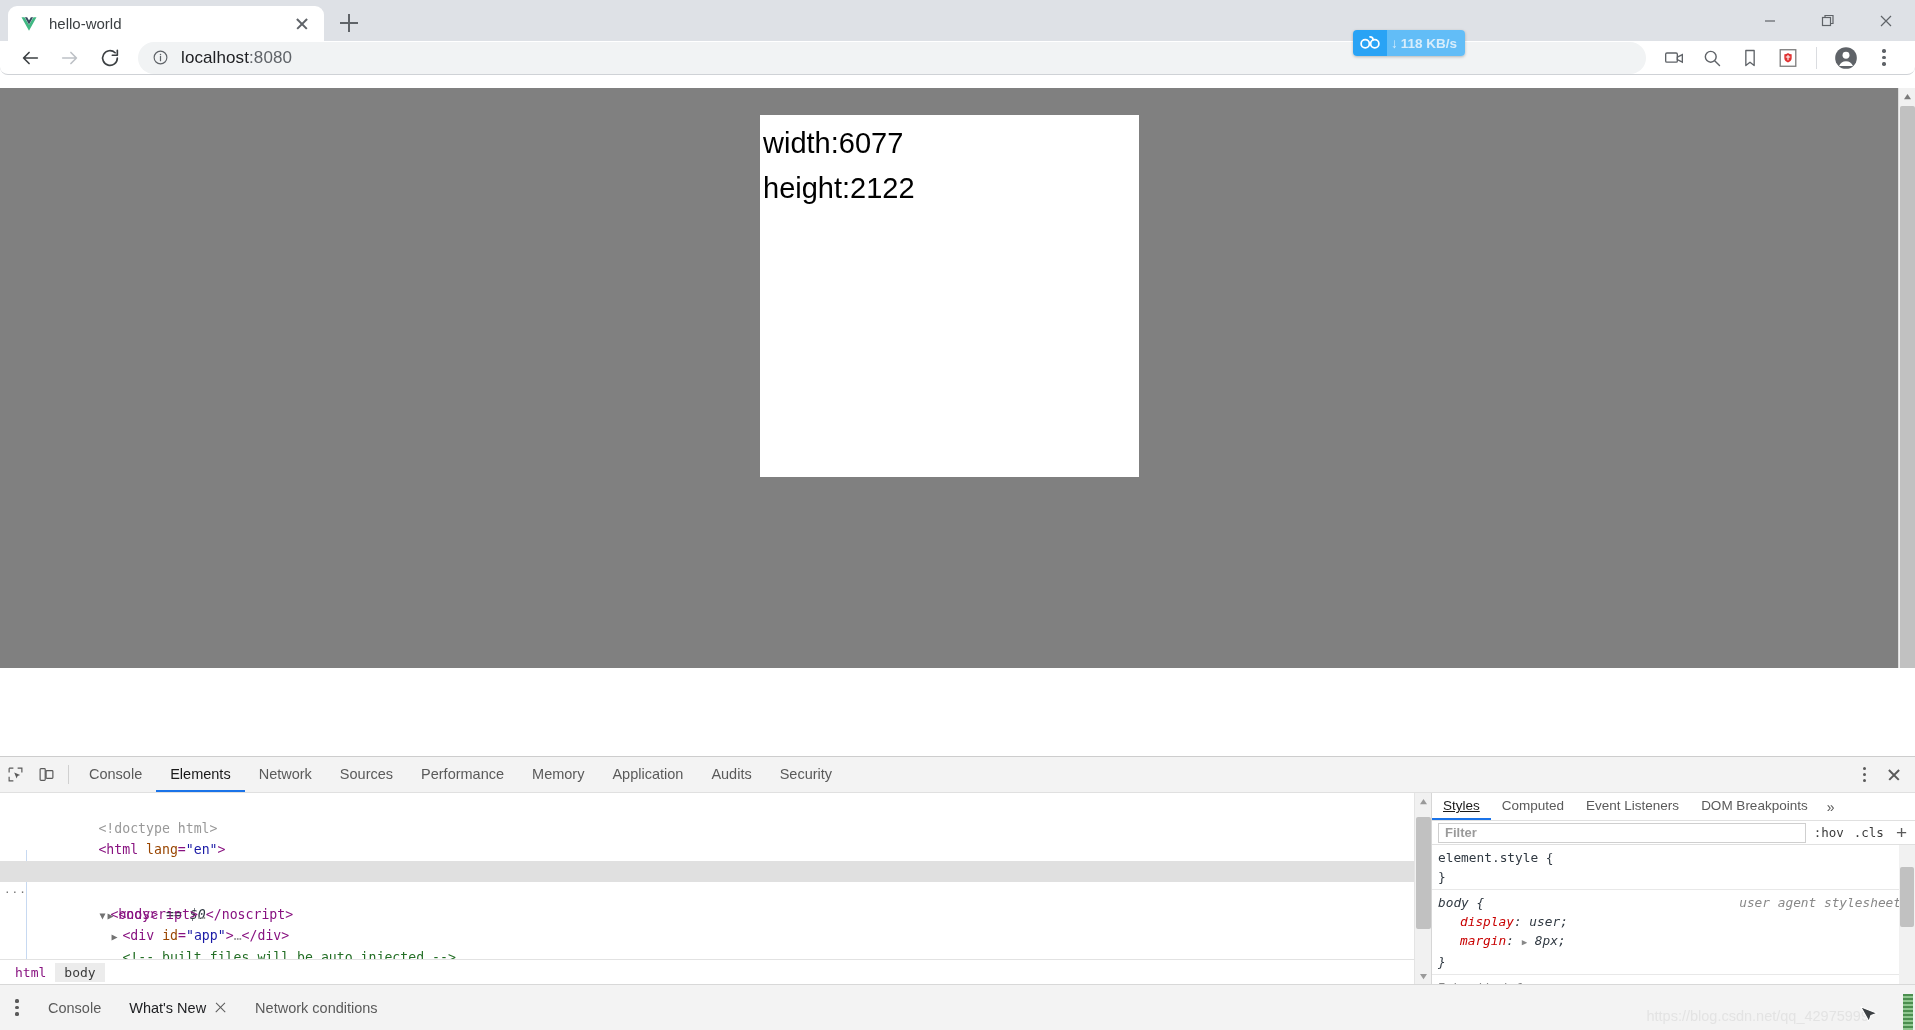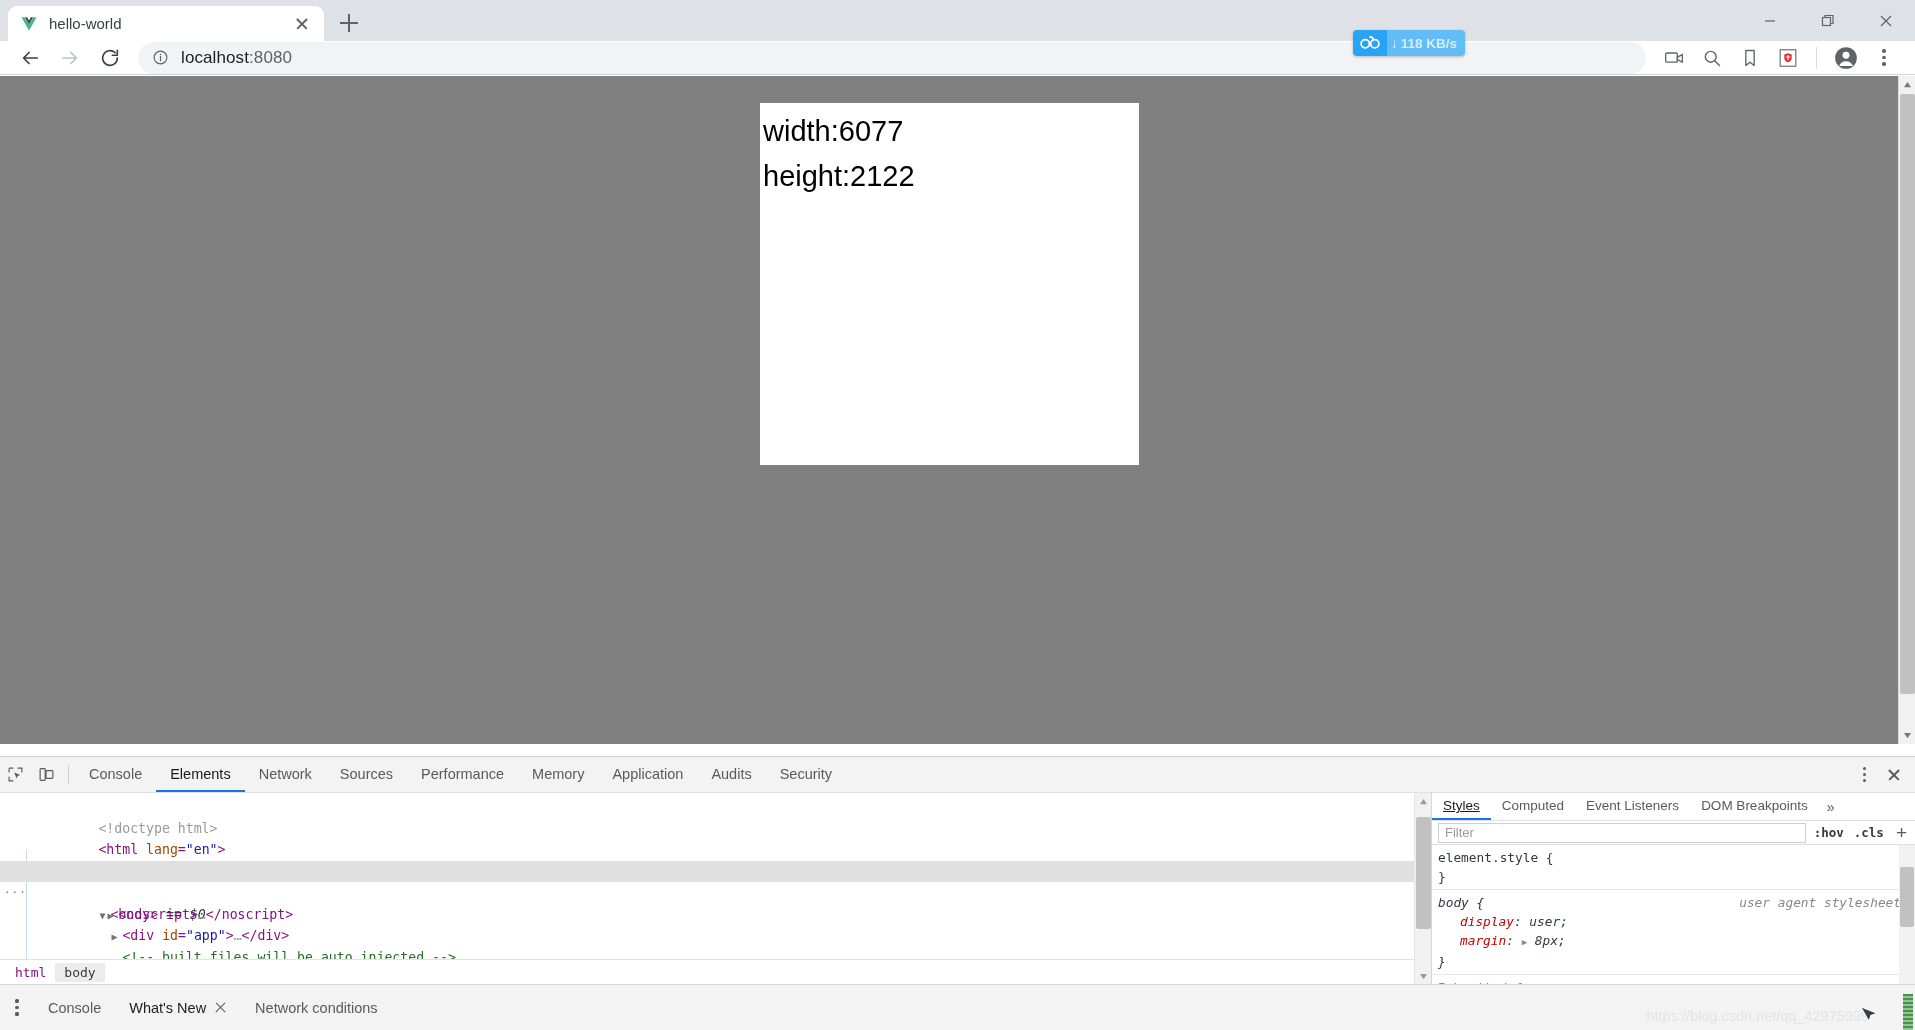--- a/index.html
+++ b/index.html
@@ -45,20 +45,21 @@
   .newtab::after  { left: 16.1px; top: 8px; width: 1.8px; height: 18px; }
   .wincontrols {
     position: absolute; right: 0; top: 0; height: 41px; display: flex;
   }
   .wc { width: 58px; height: 41px; display: flex; align-items: center; justify-content: center; cursor: pointer; }
 
   .navbar {
     position: absolute; top: 41px; left: 0; width: 1915px; height: 34px;
     background: #fff; display: flex; align-items: center; padding: 16px 10px;
     border-bottom: 1px solid #cfd2d6;
+    border-radius: 8px;
   }
   .navbtn {
     width: 40px; height: 40px; display: flex; align-items: center; justify-content: center;
     cursor: pointer; border-radius: 50%; flex: 0 0 40px;
   }
   .omnibox {
     flex: 1 1 auto; height: 32px; margin: 0 10px 0 8px; background: #f1f3f4;
     border-radius: 16px; display: flex; align-items: center; padding: 0 14px; gap: 12px;
     cursor: text;
   }
@@ -83,21 +84,21 @@
     display: flex; align-items: center; justify-content: center;
   }
   .speed-val-box {
     background: #62bdf7; color: #d8edfb; height: 26px; padding: 0 8px 0 4px;
     display: flex; align-items: center; gap: 3px;
     font-size: 13.5px; font-weight: bold; white-space: nowrap;
   }
 
   
   .viewport {
-    position: absolute; top: 76px; left: 0; width: 1915px; height: 668px;
+    position: absolute; top: 88px; left: 0; width: 1915px; height: 580px;
     background: #808080; overflow: hidden;
   }
   .page-scrollbar {
     position: absolute; right: 0; top: 0; width: 17px; height: 668px;
     background: #f1f1f1; border-left: 1px solid #dcdcdc;
   }
   .ps-arrow { width: 17px; height: 17px; display:flex; align-items:center; justify-content:center; cursor:pointer; }
   .ps-thumb {
     position: absolute; top: 18px; left: 1px; width: 15px; height: 600px;
     background: #c1c1c1; border-radius: 2px; cursor: pointer;
@@ -173,25 +174,25 @@
   .st-tabs { height: 31px; display: flex; align-items: stretch; border-bottom: 1px solid #e0e0e0; }
   .st-tab {
     padding: 0 11px; display:flex; align-items:center; font-size: 13.5px; color:#5a5a5a;
     cursor:pointer; border-bottom: 2px solid transparent; white-space: nowrap;
   }
   .st-tab.active { color:#1a1a1a; border-bottom-color:#1a73e8;text-decoration:underline; }
   .st-more { padding: 0 8px; display:flex; align-items:center; color:#5a5a5a; font-size:14px; cursor:pointer; }
   .st-filterbar { height: 27px; display:flex; align-items:center; gap:6px; padding: 0 4px; border-bottom: 1px solid #e0e0e0; }
   .st-filter {
     flex: 1 1 auto; height: 20px; border: 1px solid #cfcfcf; background:#fff; margin-left:2px;
-    display:flex; align-items:center; padding: 0 6px; font-size: 13px; color:#9a9a9a; cursor:text;
+    display:flex; align-items:center; padding: 0 6px; font-size: 13px; color:#9a9a9a; cursor:text;font-weight:bold;
   }
   .st-hov, .st-cls {
     font-family: "DejaVu Sans Mono", monospace; font-size: 12.5px; color: #3b3b3b;
-    font-weight: bold; cursor: pointer; padding: 0 2px;
+    font-weight: normal; cursor: pointer; padding: 0 2px;
   }
   .st-plus { font-size: 19px; color:#5a5a5a; cursor:pointer; padding: 0 4px; line-height: 1; }
   .st-rules {
     flex: 1 1 auto; overflow: hidden; position: relative;
     font-family: "DejaVu Sans Mono", monospace; font-size: 12.8px; line-height: 19px;
   }
   .rule { padding: 3px 0 3px 6px; border-bottom: 1px solid #e8e8e8; position: relative; }
   .rule .origin { position: absolute; right: 14px; top: 3px; color: #888; font-style: italic; }
   .rule.ua { font-style: italic; }
   .prop { padding-left: 22px; }

